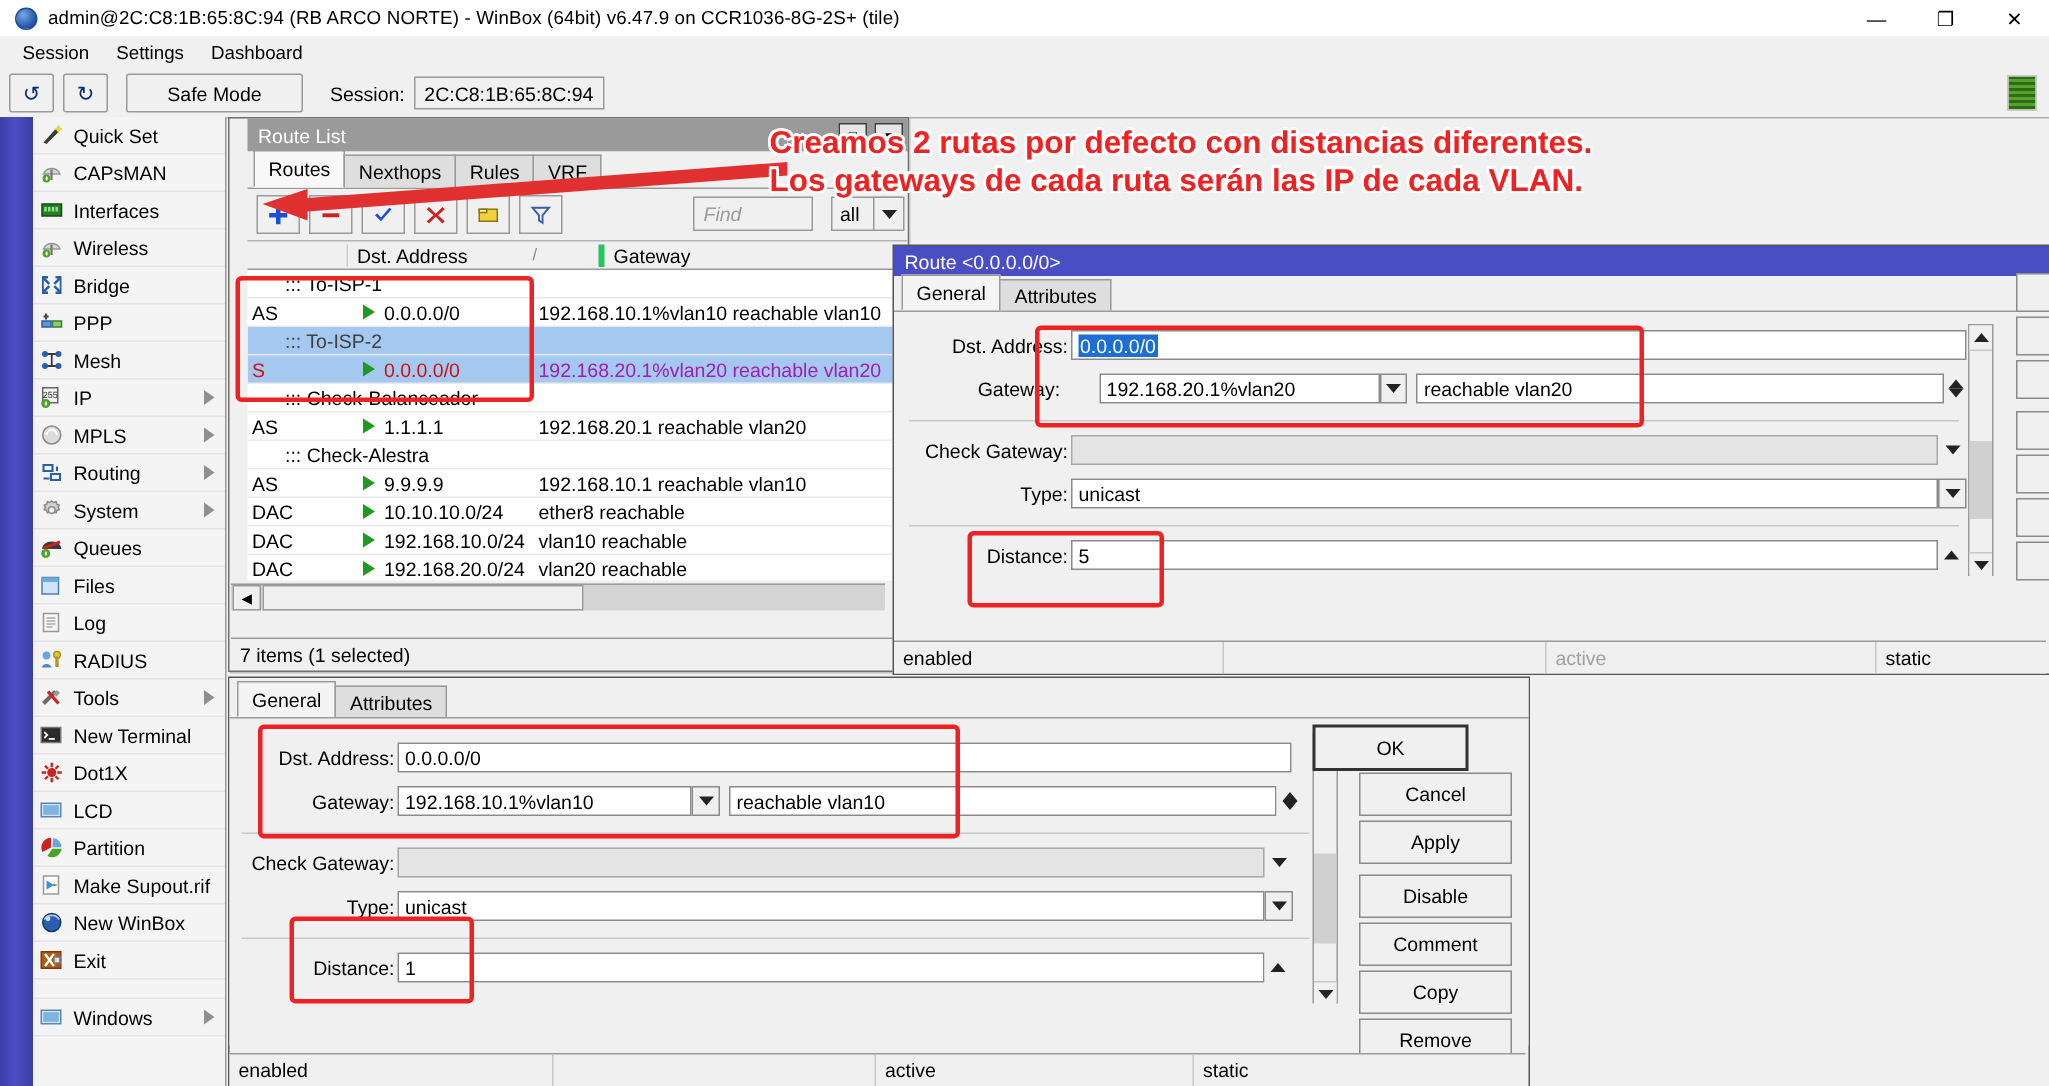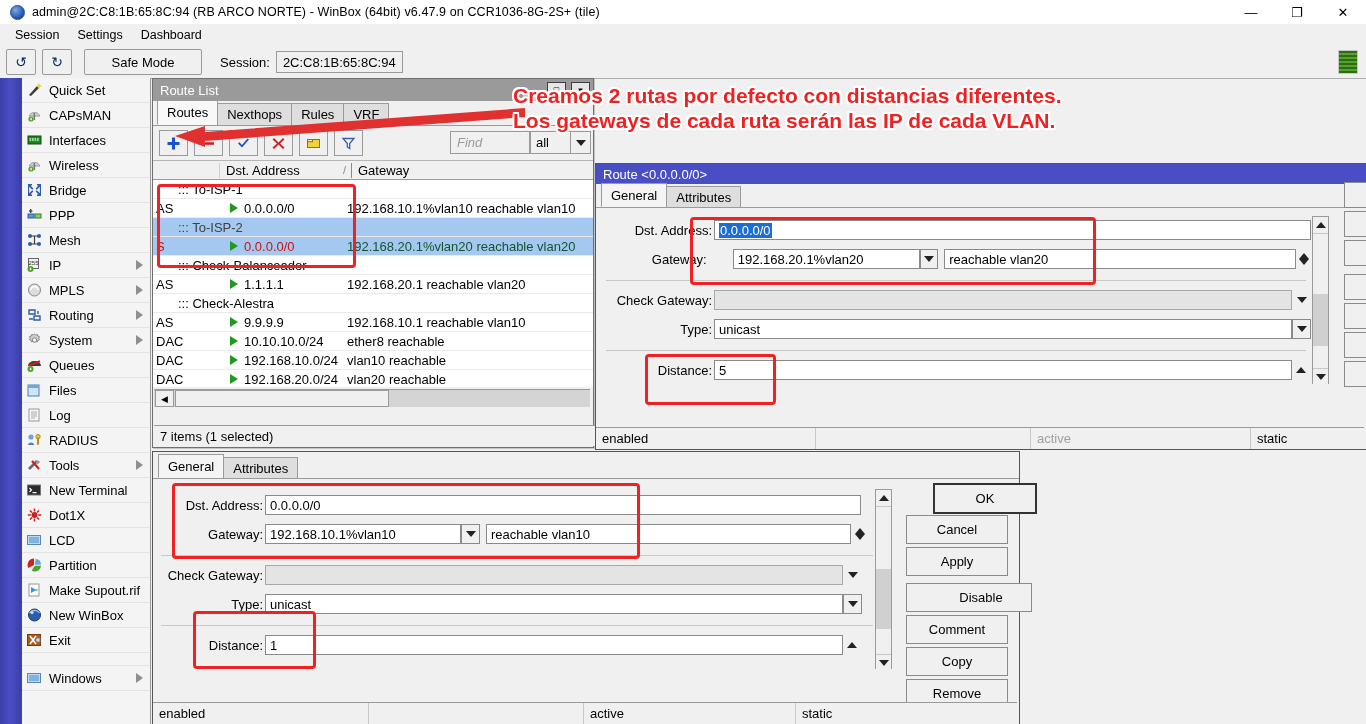--- a/index.html
+++ b/index.html
@@ -85,20 +85,21 @@
     width:0;height:0;border-top:5px solid transparent;border-bottom:5px solid transparent;
     border-left:7px solid #8f8f8f;margin-right:7px;
   }
   .side-sep{height:12px;background:#f4f4f4;border-bottom:1px solid #e3e3e3;}
 
   
   #routelist{
     position:absolute;left:152px;top:78px;width:440px;height:368px;
     background:#f0f0f0;border:1px solid #6f6f6f;
     box-shadow:1px 1px 0 rgba(0,0,0,.18);
+    padding-left:12px;
   }
   #rl-title{
     height:22px;background:#9a9a9a;display:flex;align-items:center;
     padding-left:7px;color:#fff;font-size:13px;
   }
   #rl-title .wb{width:17px;height:15px;border:1px solid #3f3f3f;background:#e6e6e6;
     margin-left:3px;display:flex;align-items:center;justify-content:center;font-size:9px;color:#000;}
   #rl-wbtns{margin-left:auto;display:flex;gap:2px;padding-right:3px;}
   #rl-tabs{height:24px;display:flex;align-items:flex-end;padding-left:4px;background:#f0f0f0;
     border-bottom:1px solid #9a9a9a;}
@@ -111,52 +112,52 @@
   .rbtn{
     width:27px;height:24px;margin-left:6px;border:1px solid #9a9a9a;background:#f0f0f0;
     display:flex;align-items:center;justify-content:center;cursor:default;
   }
   #rl-find{
     position:absolute;right:63px;top:5px;width:72px;height:21px;background:#f0f0f0;
     border:1px solid #9a9a9a;display:flex;align-items:center;padding-left:6px;
     color:#9b9b9b;font-style:italic;font-size:13px;
   }
   #rl-all{
-    position:absolute;right:16px;top:5px;width:40px;height:21px;background:#f0f0f0;
+    position:absolute;right:4px;top:5px;width:40px;height:21px;background:#f0f0f0;
     border:1px solid #9a9a9a;display:flex;align-items:center;padding-left:5px;font-size:13px;
   }
   #rl-alldrop{
     position:absolute;right:2px;top:5px;width:19px;height:21px;background:#f0f0f0;
     border:1px solid #9a9a9a;display:flex;align-items:center;justify-content:center;font-size:10px;
   }
   #rl-headers{
     height:18px;background:#f0f0f0;border-top:1px solid #b5b5b5;border-bottom:1px solid #9a9a9a;
     display:flex;align-items:center;font-size:13px;
   }
   #rl-headers .h{padding-left:6px;position:relative;}
   #rl-headers .h.c1{width:60px;}
   #rl-headers .h.c2{width:125px;border-left:1px solid #cfcfcf;}
-  #rl-headers .h.c3{flex:1;border-left:1px solid #22c55e;}
+  #rl-headers .h.c3{flex:1;border-left:4px solid #22c55e;margin-left:36px;}
   #rl-headers .sortmark{position:absolute;right:5px;top:1px;color:#888;font-size:11px;}
   #rl-rows{height:207px;background:#fff;overflow:hidden;}
   .rrow{height:18px;display:flex;align-items:center;font-size:13px;
         border-bottom:1px solid #eaeaea;cursor:default;}
   .rrow .flags{width:60px;padding-left:3px;overflow:hidden;white-space:nowrap;}
   .rrow .dst{width:125px;display:flex;align-items:center;white-space:nowrap;}
   .rrow .dst .tri{
     width:0;height:0;border-top:5px solid transparent;border-bottom:5px solid transparent;
     border-left:8px solid #1f9a1f;margin-left:14px;margin-right:6px;
   }
   .rrow .gw{flex:1;padding-left:6px;white-space:nowrap;overflow:hidden;}
   .rrow.comment{color:#000;}
   .rrow.comment .cm{padding-left:25px;white-space:nowrap;}
   .rrow.sel{background:#a4c8f0;color:#2a2aa8;}
   .rrow.sel.comment .cm{color:#404040;}
   .rrow.selred{background:#a4c8f0;color:#cc1111;}
-  .rrow.selred .gw{color:#14532d;}
+  .rrow.selred .gw{color:#a21caf;}
   #rl-hscroll{
     position:absolute;left:1px;bottom:40px;width:436px;height:17px;background:#d4d4d4;
     border-top:1px solid #9a9a9a;display:flex;align-items:center;
   }
   #rl-hscroll .arrowb{width:17px;height:15px;background:#f0f0f0;border:1px solid #9a9a9a;
     display:flex;align-items:center;justify-content:center;font-size:9px;margin-left:1px;}
   #rl-hscroll .thumb{height:15px;width:212px;background:#f0f0f0;border:1px solid #9a9a9a;margin-left:1px;}
   #rl-status{
     position:absolute;left:1px;bottom:1px;width:436px;height:20px;background:#f0f0f0;
     border-top:1px solid #9a9a9a;display:flex;align-items:center;padding-left:6px;font-size:13px;
@@ -826,24 +827,24 @@
     <div class="vscroll" style="left:722px;top:10px;width:17px;height:180px;">
       <div class="ab">
           <span class="caret-u"></span>
         </div>
       <div class="tk" style="height:60px;margin-top:62px;"></div>
       <div class="ab" style="border-top:1px solid #c8c8c8;border-bottom:none;margin-top:25px;">
           <span class="caret-d"></span>
         </div>
     </div>
 
-    <div class="dbtn default" style="left:780px;top:4px;width:100px;">OK</div>
+    <div class="dbtn default" style="left:722px;top:4px;width:100px;">OK</div>
     <div class="dbtn" style="left:753px;top:36px;width:100px;">Cancel</div>
     <div class="dbtn" style="left:753px;top:68px;width:100px;">Apply</div>
-    <div class="dbtn" style="left:753px;top:104px;width:100px;padding-left:24px;">Disable</div>
+    <div class="dbtn" style="left:753px;top:104px;width:100px;">Disable</div>
     <div class="dbtn" style="left:753px;top:136px;width:100px;text-align:center;">Comment</div>
     <div class="dbtn" style="left:753px;top:168px;width:100px;">Copy</div>
     <div class="dbtn" style="left:753px;top:200px;width:100px;">Remove</div>
   </div>
 
   <div class="dlg-status" style="width:864px;">
     <div class="cell" style="width:216px;">enabled</div>
     <div class="cell" style="width:215px;"></div>
     <div class="cell" style="width:212px;">active</div>
     <div class="cell" style="width:221px;border-right:none;">static</div>

